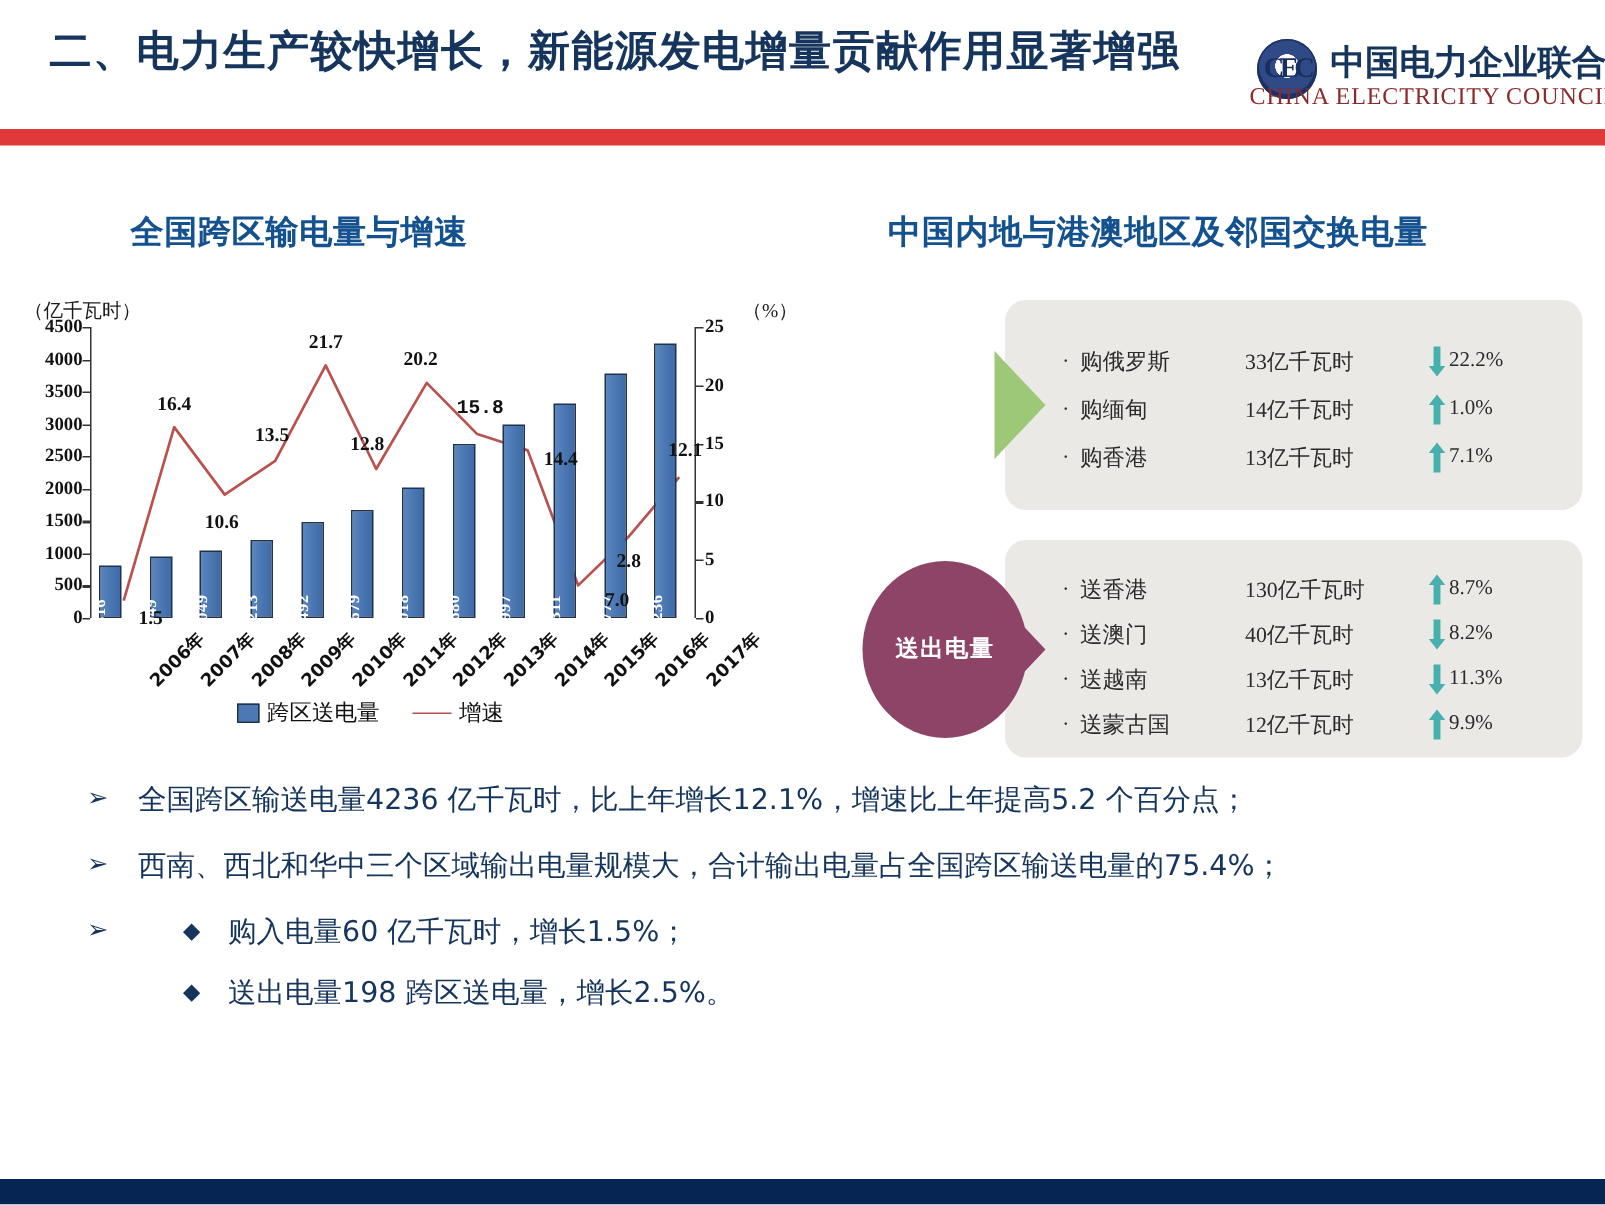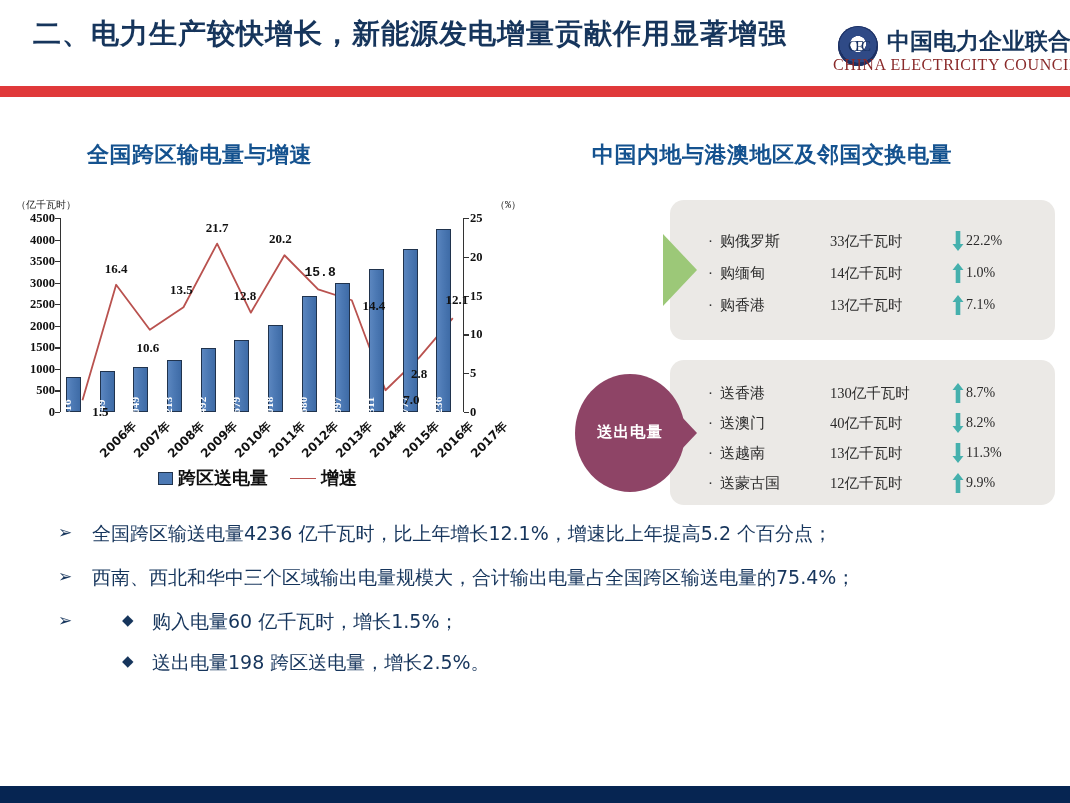--- a/index.html
+++ b/index.html
@@ -21,21 +21,21 @@
     font-family:"DejaVu Sans","Liberation Sans",sans-serif;
   }
   .logo-wrap{position:absolute;right:8px;top:24px;width:232px;height:58px;}
   .logo-mark{
     position:absolute;left:8px;top:2px;width:40px;height:40px;border-radius:50%;
     background:radial-gradient(circle at 50% 45%,#ffffff 0 26%,#2f4a86 27% 62%,#1d3164 63% 100%);
     box-shadow:inset 0 0 0 1px #1d3164;
   }
   .logo-mark .gglyph{
     position:absolute;inset:0;display:flex;align-items:center;justify-content:center;
-    color:#173060;font-size:15px;font-weight:normal;font-family:"Liberation Serif",serif;
+    color:#173060;font-size:19px;font-weight:bold;font-family:"Liberation Serif",serif;
     letter-spacing:-3px;
   }
   .logo-cn{
     position:absolute;left:57px;top:2px;
     font-size:23px;font-weight:bold;color:#16355c;white-space:nowrap;
     font-family:"DejaVu Sans","Liberation Sans",sans-serif;
   }
   .logo-en{
     position:absolute;left:3px;top:32px;
     font-size:16px;color:#8a2a2a;letter-spacing:.6px;white-space:nowrap;
@@ -47,21 +47,21 @@
   
   .sec-h{
     position:absolute;font-size:22px;font-weight:bold;color:#14528f;white-space:nowrap;
     font-family:"DejaVu Sans","Liberation Sans",sans-serif;letter-spacing:.5px;
   }
   .sec-left{left:87px;top:140px;}
   .sec-right{left:592px;top:140px;}
 
   
   .chart{position:absolute;left:8px;top:196px;width:525px;height:300px;}
-  .ax-unit{position:absolute;font-size:10px;color:#1a1a1a;font-family:Liberation Mono, monospace;}
+  .ax-unit{position:absolute;font-size:13px;color:#1a1a1a;font-family:Liberation Serif, serif;}
   .ax-unit.l{left:8px;top:2px;}
   .ax-unit.r{left:487px;top:2px;}
   .plot{position:absolute;left:52px;top:22px;width:404px;height:194px;}
   .plot .frame{position:absolute;inset:0;border-left:1.2px solid #333;border-right:1.2px solid #333;}
   .ytick{
     position:absolute;right:calc(100% + 5px);transform:translateY(-50%);
     font-size:12.5px;font-weight:bold;color:#111;white-space:nowrap;
     font-family:"Liberation Serif","DejaVu Serif",serif;
   }
   .ytick2{
@@ -89,21 +89,21 @@
     position:absolute;transform:translate(-50%,-50%);
     font-size:13px;font-weight:bold;color:#111;white-space:nowrap;
     font-family:"Liberation Serif","DejaVu Serif",serif;
   }
   .xlab{
     position:absolute;top:4px;transform-origin:right top;transform:rotate(-45deg);
     font-size:12px;font-weight:bold;color:#111;white-space:nowrap;
     font-family:"DejaVu Sans",sans-serif;
   }
   .legend{position:absolute;left:150px;top:270px;display:flex;align-items:center;gap:22px;}
-  .lg-it{display:flex;align-items:center;gap:5px;font-size:18px;font-weight:bold;color:#111;
+  .lg-it{display:flex;align-items:center;gap:5px;font-size:15px;font-weight:normal;color:#111;
          font-family:"DejaVu Sans",sans-serif;white-space:nowrap;}
   .sw-bar{width:13px;height:11px;background:#4c79b4;border:1px solid #20334d;}
   .sw-line{width:26px;height:0;border-top:1.8px solid #b9524f;}
 
   
   .diag{position:absolute;left:545px;top:195px;width:520px;height:320px;}
   .grp{position:absolute;left:0;width:520px;}
   .grp.g1{top:5px;height:140px;}
   .grp.g2{top:165px;height:145px;}
   .circ{

